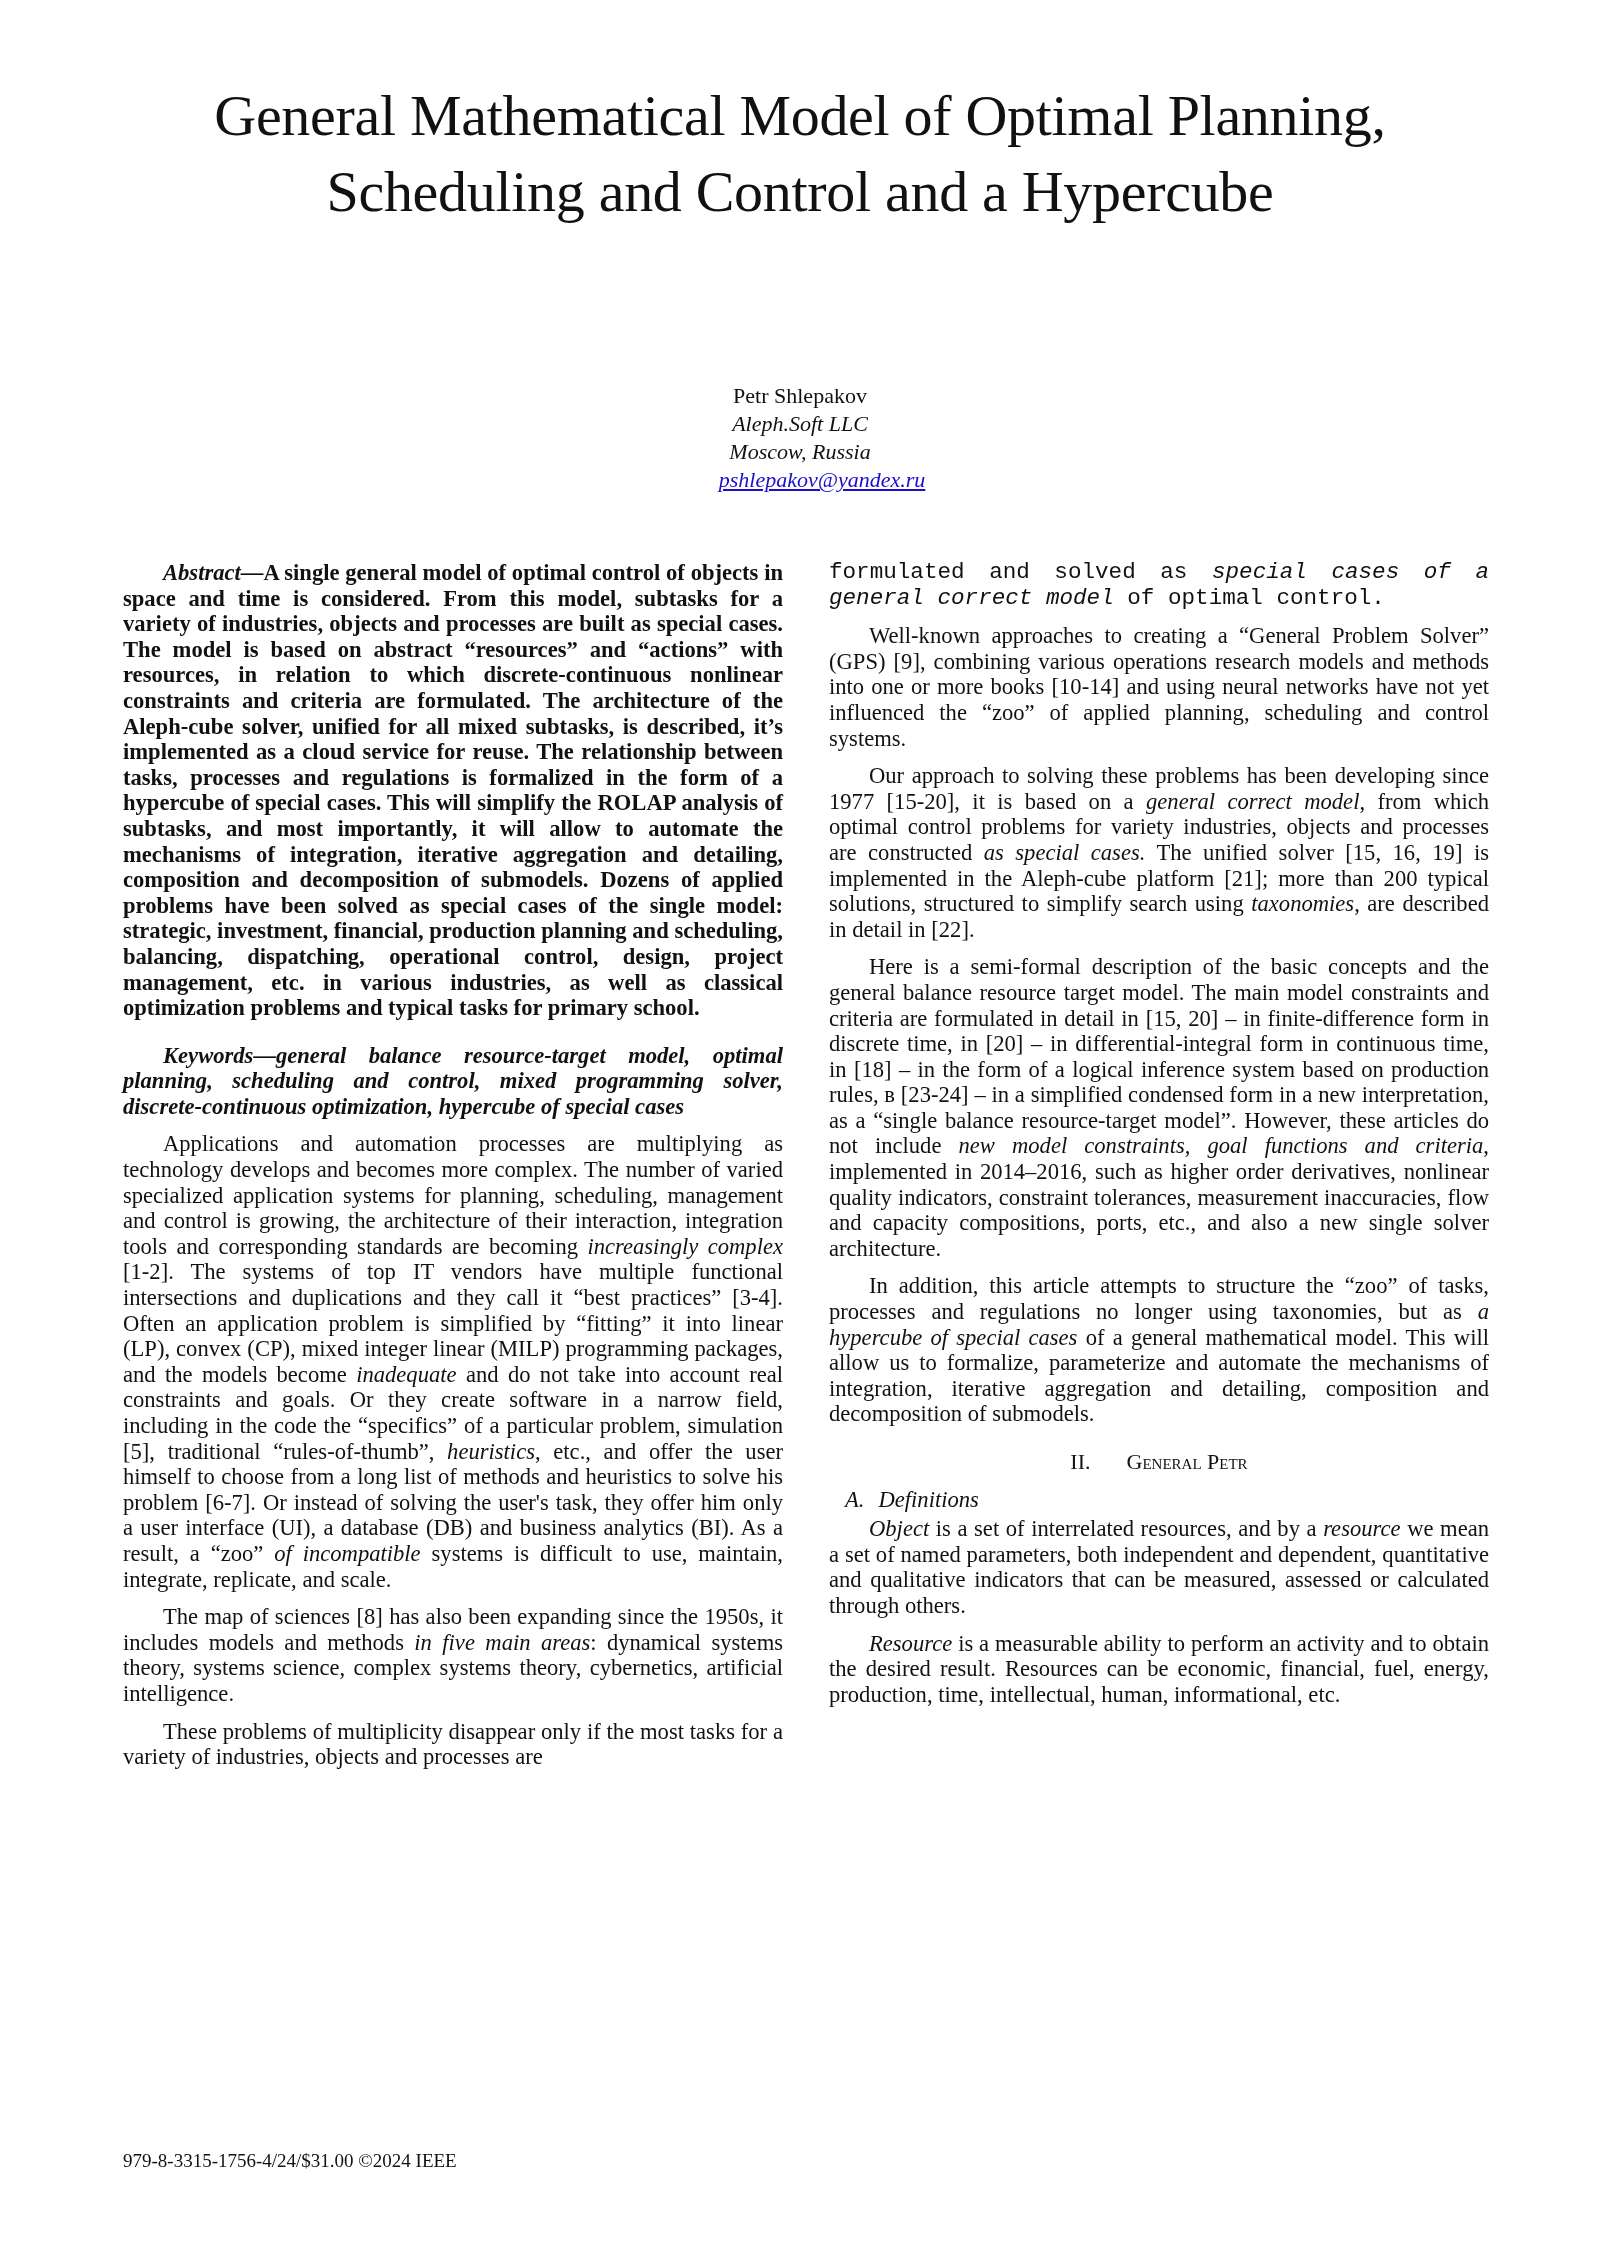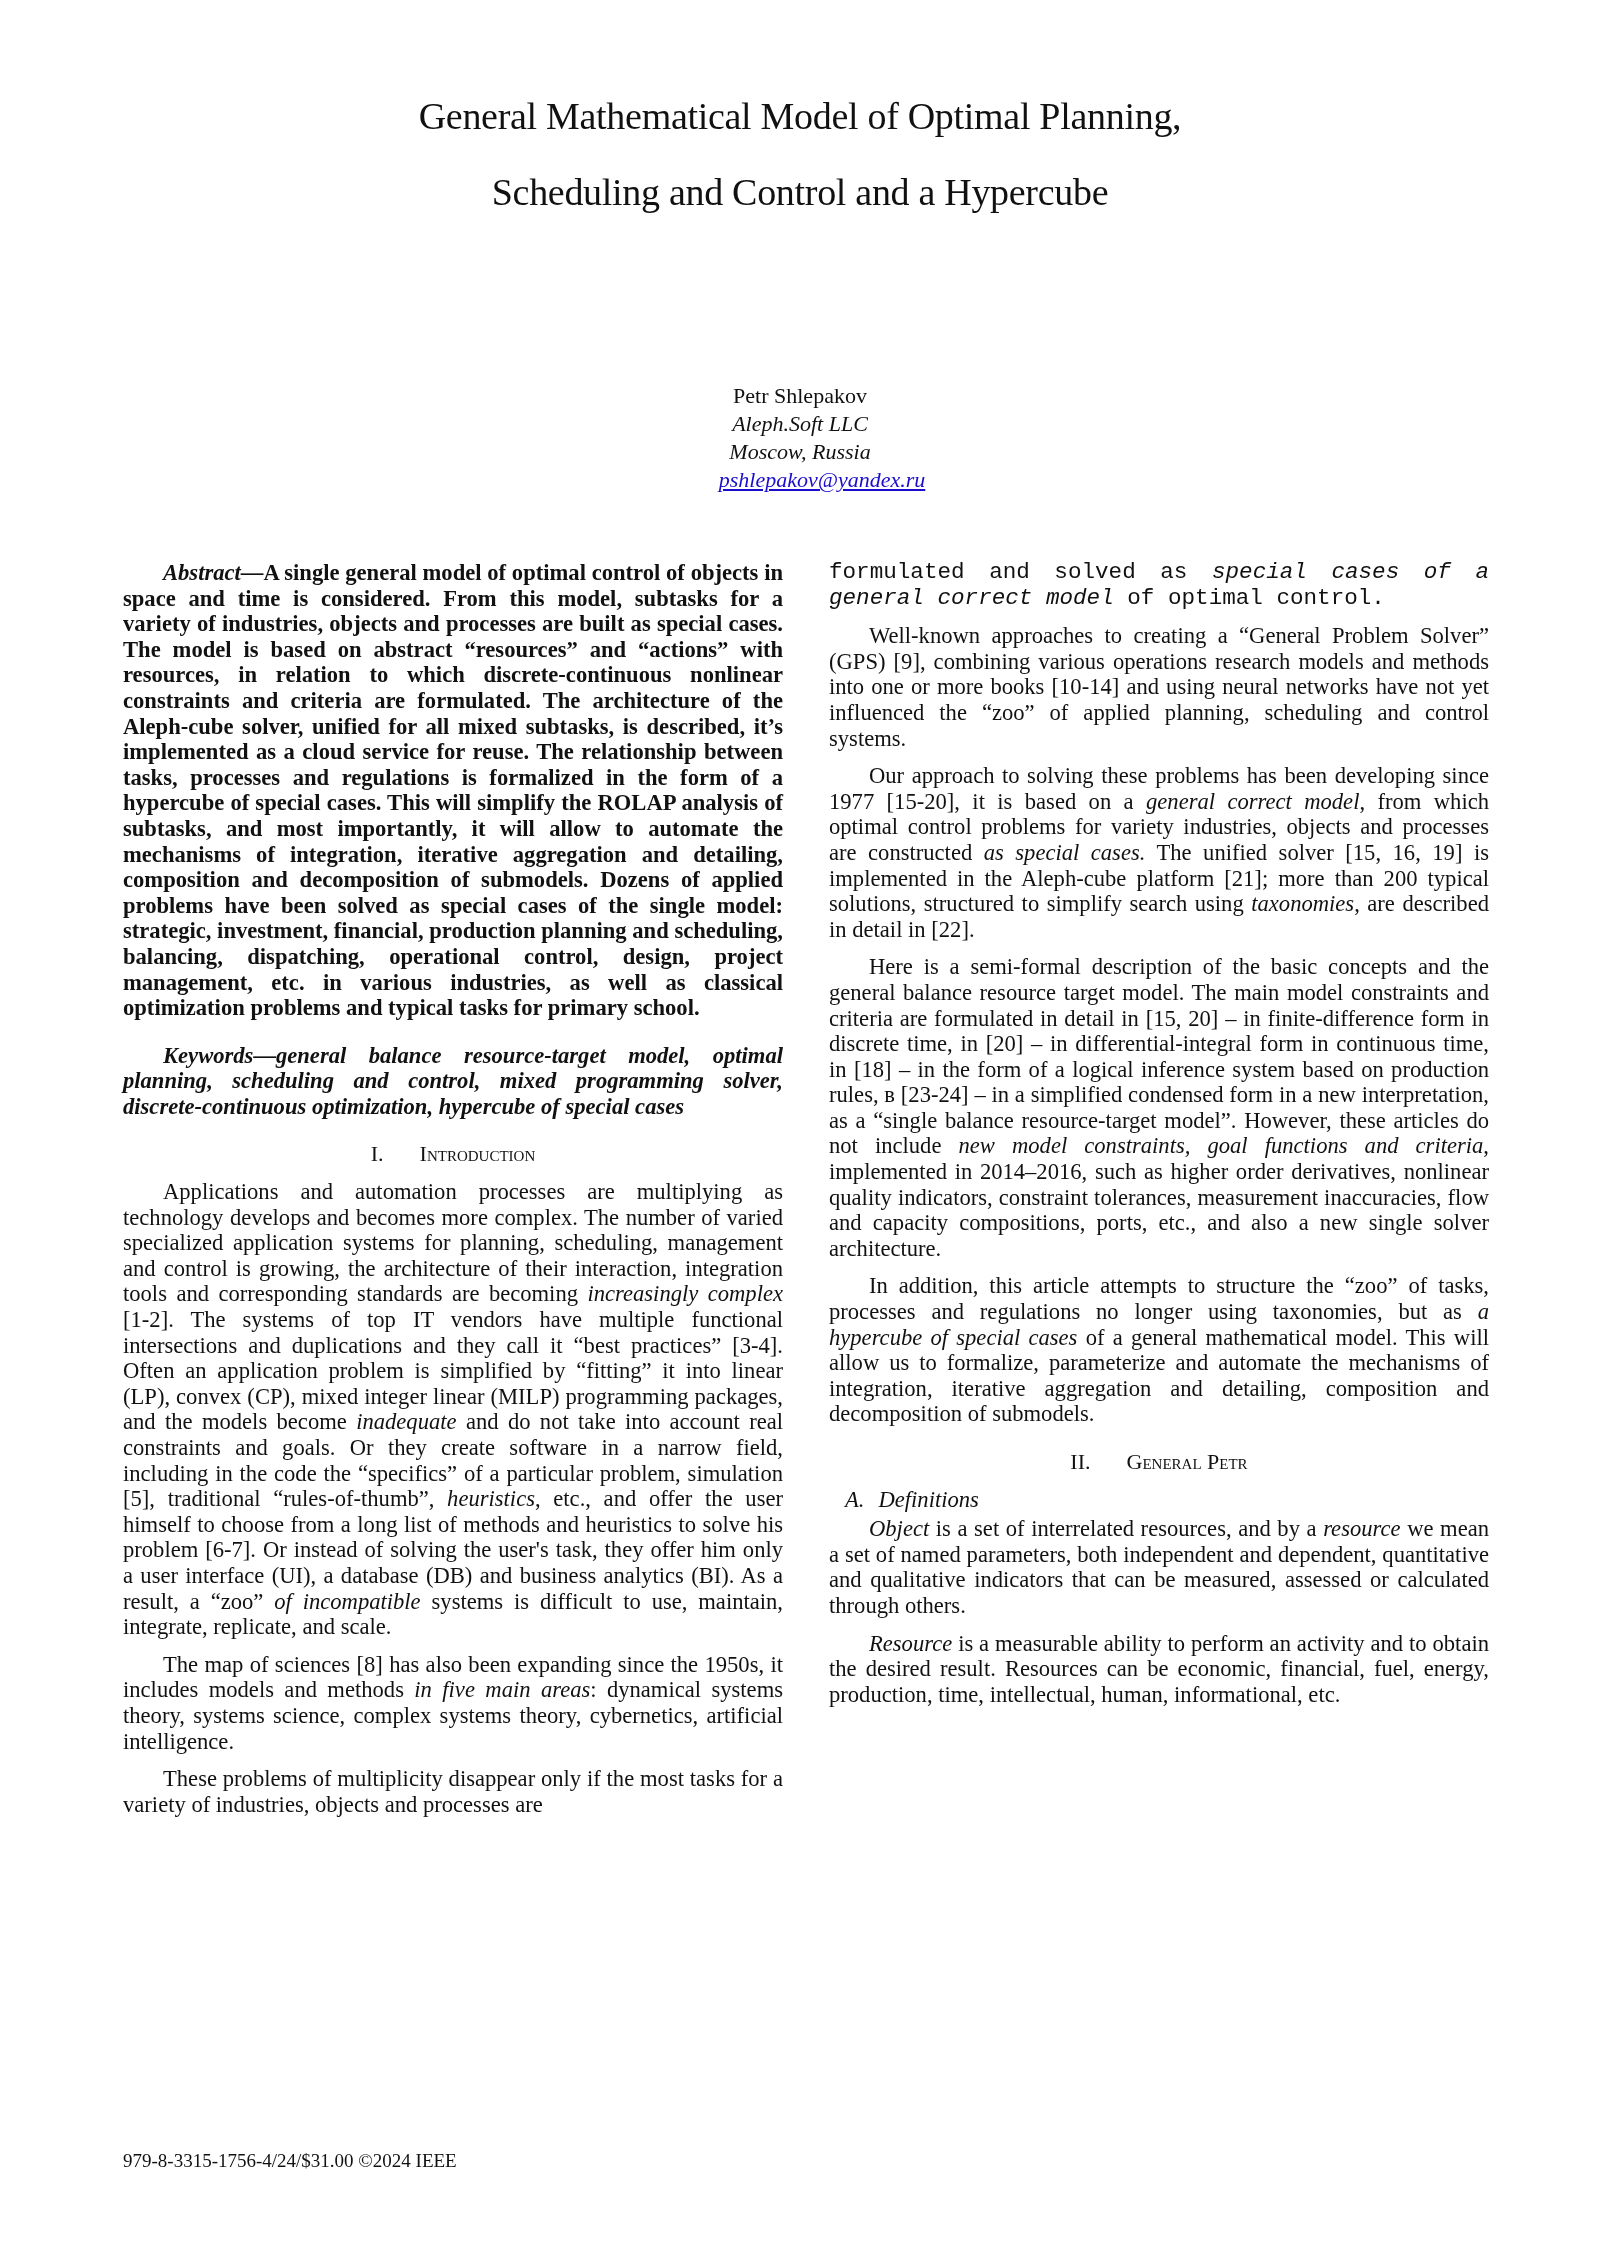--- a/index.html
+++ b/index.html
@@ -2,21 +2,21 @@
 <html><head>
 <meta charset="utf-8">
 <style>
   html, body { margin: 0; padding: 0; background: #ffffff; }
   body {
     width: 1600px; height: 2263px; position: relative; overflow: hidden;
     font-family: "Liberation Serif", "DejaVu Serif", serif; color: #111;
   }
   .title {
     position: absolute; left: 100px; top: 78px; width: 1400px;
-    text-align: center; font-size: 38px; line-height: 76px; font-weight: normal;
+    text-align: center; font-size: 58px; line-height: 76px; font-weight: normal;
     margin: 0; letter-spacing: -0.3px;
   }
   .author-block {
     position: absolute; left: 500px; top: 382px; width: 600px; text-align: center;
     font-size: 22px; line-height: 28px;
   }
   .author-block .aff { font-style: italic; display: block; }
   .author-block .name { display: block; }
   .author-block a { color: #1a0dcc; text-decoration: underline; font-style: italic; display: inline-block; margin-left: 44px; }
   .col {
@@ -55,23 +55,20 @@
   <span class="aff">Aleph.Soft LLC</span>
   <span class="aff">Moscow, Russia</span>
   <a title="pshlepakov@yandex.ru">pshlepakov@yandex.ru</a>
 </div>
 
 <div class="col left">
   <p class="abstract"><span class="lead">Abstract</span><span>—</span><span>A single general model of optimal control of objects in space and time is considered. From this model, subtasks for a variety of industries, objects and processes are built as special cases. The model is based on abstract “resources” and “actions” with resources, in relation to which discrete-continuous nonlinear constraints and criteria are formulated. The architecture of the Aleph-cube solver, unified for all mixed subtasks, is described, it’s implemented as a cloud service for reuse. The relationship between tasks, processes and regulations is formalized in the form of a hypercube of special cases. This will simplify the ROLAP analysis of subtasks, and most importantly, it will allow to automate the mechanisms of integration, iterative aggregation and detailing, composition and decomposition of submodels. Dozens of applied problems have been solved as special cases of the single model: strategic, investment, financial, production planning and scheduling, balancing, dispatching, operational control, design, project management, etc. in various industries, as well as classical optimization problems and typical tasks for primary school.</span></p>
 
   <p class="keywords"><span class="lead">Keywords</span><span>—</span><span>general balance resource-target model, optimal planning, scheduling and control, mixed programming solver, discrete-continuous optimization, hypercube of special cases</span></p>
 
-  <div class="section-heading">
-    <span class="num">I.</span><span class="sc">Introduction</span>
-  </div>
 
   <div>
       <p><span>Applications and automation processes are multiplying as technology develops and becomes more complex. The number of varied specialized application systems for planning, scheduling, management and control is growing, the architecture of their interaction, integration tools and corresponding standards are becoming </span><em>increasingly complex</em><span> [1-2]. The systems of top IT vendors have multiple functional intersections and duplications and they call it “best practices” [3-4]. Often an application problem is simplified by “fitting” it into linear (LP), convex (CP), mixed integer linear (MILP) programming packages, and the models become </span><em>inadequate</em><span> and do not take into account real constraints and goals. Or they create software in a narrow field, including in the code the “specifics” of a particular problem, simulation [5], traditional “rules-of-thumb”, </span><em>heuristics</em><span>, etc., and offer the user himself to choose from a long list of methods and heuristics to solve his problem [6-7]. Or instead of solving the user's task, they offer him only a user interface (UI), a database (DB) and business analytics (BI). As a result, a “zoo” </span><em>of incompatible</em><span> systems is difficult to use, maintain, integrate, replicate, and scale.</span></p>
       <p><span>The map of sciences [8] has also been expanding since the 1950s, it includes models and methods </span><em>in five main areas</em><span>: dynamical systems theory, systems science, complex systems theory, cybernetics, artificial intelligence.</span></p>
       <p><span>These problems of multiplicity disappear only if the most tasks for a variety of industries, objects and processes are</span></p>
     </div>
 </div>
 
 <div class="col right">
   <div>

